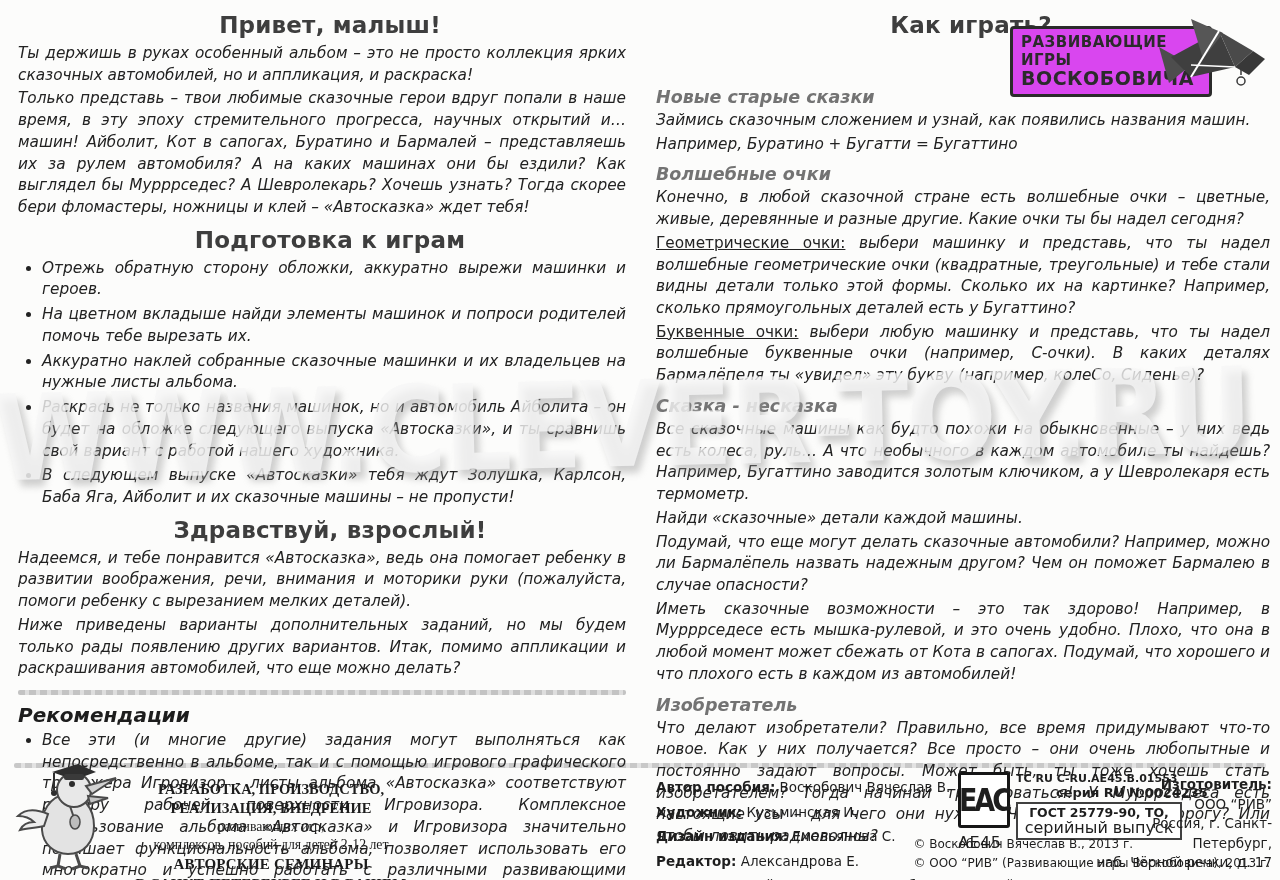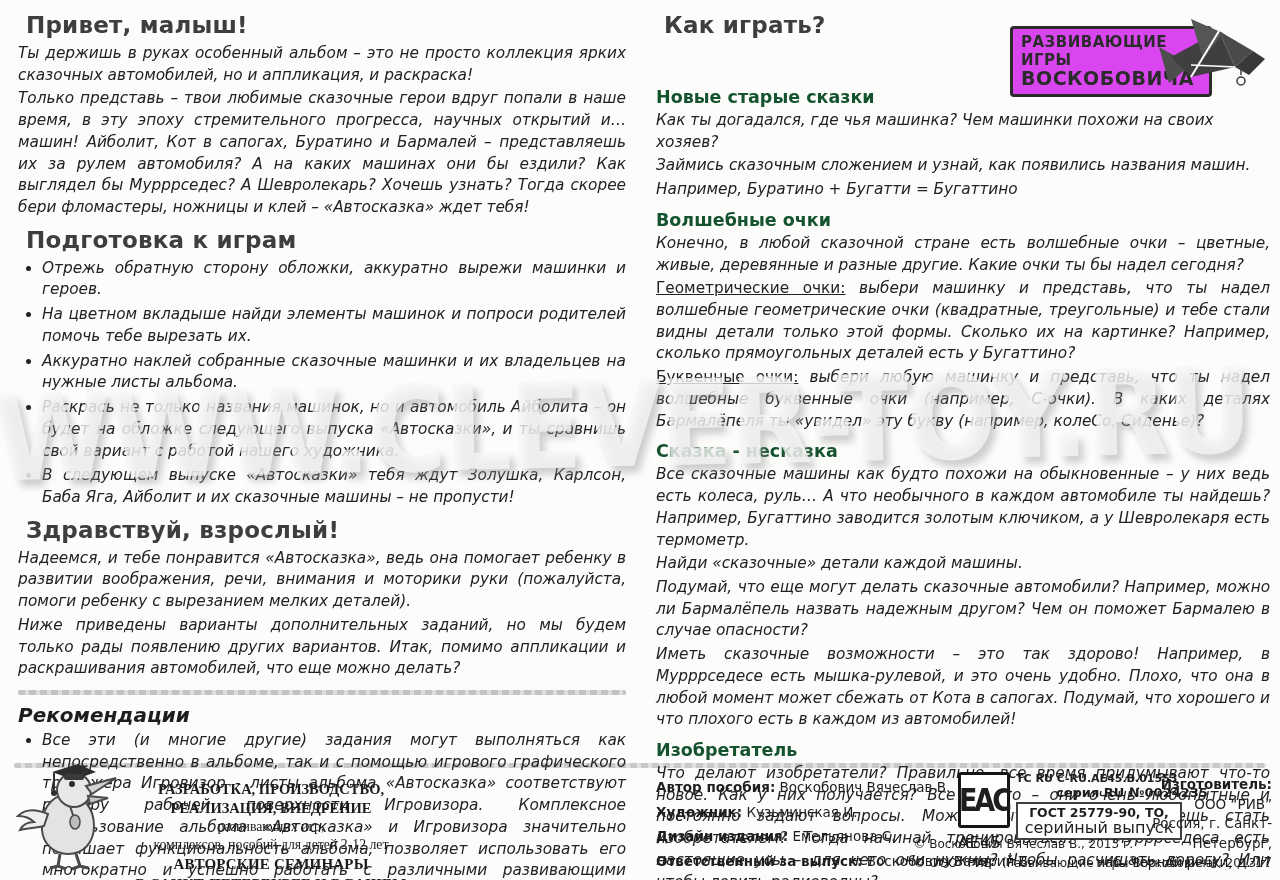--- a/index.html
+++ b/index.html
@@ -14,24 +14,24 @@
     color:rgba(246,246,246,0.78);
     text-shadow:5px 6px 7px rgba(150,150,150,0.45);
     transform:rotate(-1.3deg) scaleY(1.12);transform-origin:left center;
     pointer-events:none;
   }
   .col{position:absolute;top:4px;z-index:2;}
   .col-left{left:18px;width:608px;}
   .col-right{left:656px;width:614px;}
   .h-main{
     font:700 23px "DejaVu Sans",sans-serif;color:#3e3e3e;
-    margin:8px 0 5px 8px;letter-spacing:.2px;
+    margin:8px 0 5px 16px;letter-spacing:.2px;text-align:center;
   }
   .h-sub{
-    font-weight:700;font-size:17.5px;color:#14532d;
+    font-style:italic;font-weight:700;font-size:17.5px;color:#737373;
     margin:9px 0 3px 0;
   }
   .rec-title{
     font-style:italic;font-weight:700;font-size:20px;color:#1d1d1d;
     margin:8px 0 3px 0;
   }
   .body-text{
     font-style:italic;font-size:15.3px;line-height:1.42;text-align:justify;
     margin:0 0 2px 0;color:#222;
   }
@@ -136,21 +136,20 @@
         <polygon points="78,50 96,34 108,42 92,58" fill="#383838"></polygon>
         <line x1="62" y1="14" x2="34" y2="60" stroke="#ffffff" stroke-width="2"></line>
         <line x1="34" y1="48" x2="78" y2="50" stroke="#ffffff" stroke-width="1.5"></line>
         <circle cx="84" cy="64" r="4" fill="none" stroke="#3a3a3a" stroke-width="1.5"></circle>
         <line x1="84" y1="58" x2="84" y2="52" stroke="#3a3a3a" stroke-width="1.5"></line>
       </svg>
     </div>
   </div>
 
   <div class="h-sub">Новые старые сказки</div>
-  <p class="body-text no-justify">Как ты догадался, где чья машинка?  Чем машинки похожи на своих хозяев?</p>
   <p class="body-text no-justify">Займись сказочным сложением и узнай, как появились названия машин.</p>
   <p class="body-text no-justify">Например, Буратино + Бугатти = Бугаттино</p>
 
   <div class="h-sub">Волшебные очки</div>
   <p class="body-text">Конечно, в любой сказочной стране есть волшебные очки – цветные, живые, деревянные и разные другие. Какие очки ты бы надел сегодня?</p>
   <p class="body-text"><span class="lead">Геометрические очки:</span><span> выбери машинку и представь, что ты надел волшебные геометрические очки (квадратные, треугольные) и тебе стали видны детали только этой формы. Сколько их на картинке? Например, сколько прямоугольных деталей есть у Бугаттино?</span></p>
   <p class="body-text"><span class="lead">Буквенные очки:</span><span> выбери любую машинку и представь, что ты надел волшебные буквенные очки (например, С-очки). В каких деталях Бармалёпеля ты «увидел» эту букву (например, колеСо, Сиденье)?</span></p>
 
   <div class="h-sub">Сказка - несказка</div>
   <p class="body-text">Все сказочные машины как будто похожи на обыкновенные – у них ведь есть колеса, руль… А что необычного  в каждом автомобиле ты найдешь? Например, Бугаттино заводится золотым ключиком, а у Шевролекаря есть термометр.</p>
@@ -199,20 +198,21 @@
     <div class="sem-r">комплексов, пособий для детей 2-12 лет</div>
     <div class="sem-b2">АВТОРСКИЕ СЕМИНАРЫ</div>
     <div class="sem-b2">В САНКТ-ПЕТЕРБУРГЕ И В ВАШЕМ РЕГИОНЕ</div>
   </div>
 </div>
 
 <div class="credits">
   <div class="row"><span class="lbl">Автор пособия:</span> <span>Воскобович Вячеслав В.</span></div>
   <div class="row"><span class="lbl">Художник:</span> <span>Кузьминская И.</span></div>
   <div class="row"><span class="lbl">Дизайн издания:</span> <span>Емельянова С.</span></div>
+  <div class="row"><span class="lbl">Редактор:</span> <span>Александрова Е.</span></div>
   <div class="row"><span class="lbl">Ответственный за выпуск:</span> <span>Воскобович Валерий В.</span></div>
 </div>
 
 <div class="cert">
   <div>
     <div class="eac-box">
         <span>ЕАС</span>
       </div>
     <div class="eac-code">АЕ45</div>
   </div>

